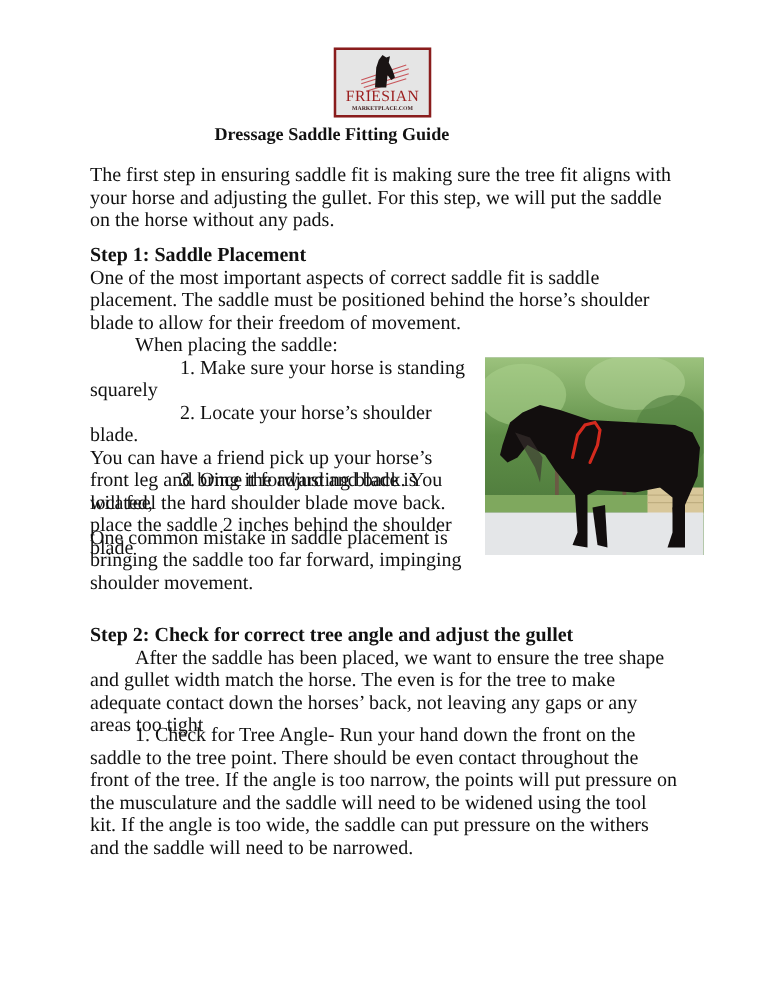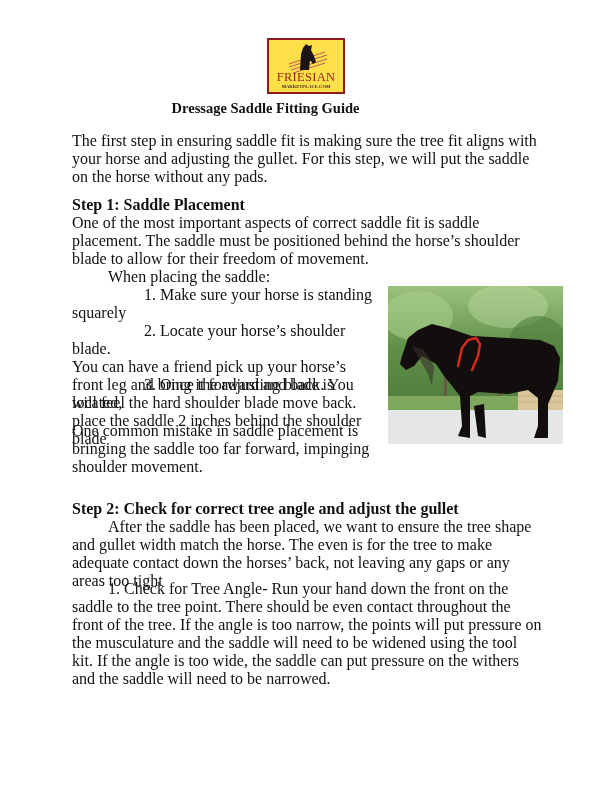--- a/index.html
+++ b/index.html
@@ -1,19 +1,19 @@
 <!DOCTYPE html>
 <html><head>
   <meta charset="utf-8">
   <style>
     html, body { margin: 0; padding: 0; background: #ffffff; }
     body { width: 612px; height: 792px; position: relative; overflow: hidden;
            font-family: "Liberation Serif", "DejaVu Serif", serif; color: #111; }
     .logo { position: absolute; left: 267px; top: 38px; width: 78px; height: 56px;
-            border: 2px solid #8a1c1c; box-sizing: border-box; background: #fde047; }
+            border: 2px solid #8a1c1c; box-sizing: border-box; background: #e5e5e5; }
     .logo svg { position: absolute; left: 0; top: 0; }
     .logo-name { position: absolute; left: 0; width: 100%; top: 31px; text-align: center;
                  font-size: 12.5px; color: #9b1d1d; letter-spacing: 0.3px; line-height: 12px; }
     .logo-sub { position: absolute; left: 0; width: 100%; top: 44px; text-align: center;
                 font-size: 4.6px; color: #3a1a1a; font-weight: bold; line-height: 5px; }
     .title { position: absolute; left: 0; width: 531px; top: 99px; text-align: center;
              font-weight: bold; font-size: 14.5px; line-height: 18px; }
     .p { position: absolute; left: 72px; font-size: 16px; line-height: 18px; margin: 0; }
     .w468 { width: 470px; }
     .w300 { width: 300px; }

